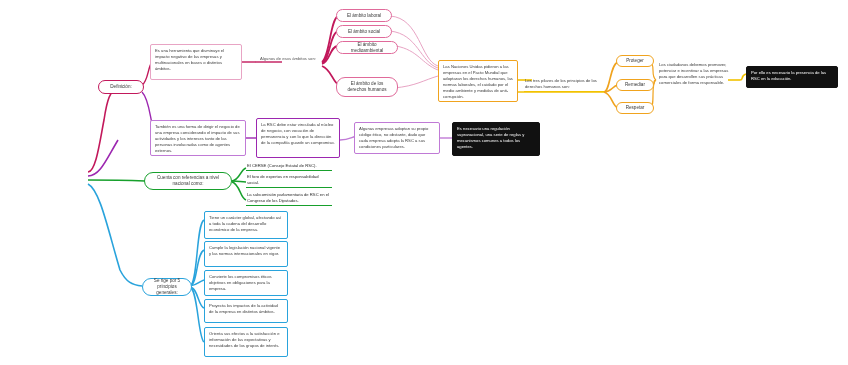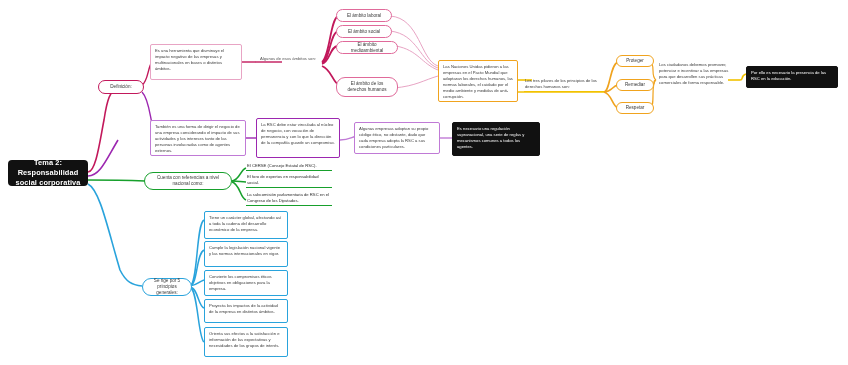--- a/index.html
+++ b/index.html
@@ -99,21 +99,20 @@
     <path d="M232,181 C240,181 240,182 246,182" stroke="#17a02c" stroke-width="1.6" fill="none"></path>
     <path d="M232,182 C240,184 240,198 246,200" stroke="#17a02c" stroke-width="1.6" fill="none"></path>
 
     <path d="M190,286 C198,284 196,224 204,220" stroke="#29a3dc" stroke-width="1.5" fill="none"></path>
     <path d="M190,286 C198,284 196,254 204,250" stroke="#29a3dc" stroke-width="1.5" fill="none"></path>
     <path d="M190,286 C198,285 198,282 204,280" stroke="#29a3dc" stroke-width="1.5" fill="none"></path>
     <path d="M190,287 C198,288 198,306 204,308" stroke="#29a3dc" stroke-width="1.5" fill="none"></path>
     <path d="M190,287 C198,290 198,338 204,342" stroke="#29a3dc" stroke-width="1.5" fill="none"></path>
   </svg>
 
-  <div class="node root" style="left:8px;top:160px;width:80px;height:26px;display:flex;align-items:center;justify-content:center;">Tema 2: Responsabilidad social corporativa</div>
 
   <div class="node pill c-crimson" style="left:98px;top:80px;width:46px;height:14px;">Definición:</div>
 
   <div class="node boxed c-pinkbox" style="left:150px;top:44px;width:92px;height:36px;">Es una herramienta que disminuye el impacto negativo de las empresas y multinacionales en bases o distintos ámbitos.</div>
 
   <div class="node plain" style="left:252px;top:56px;width:72px;color:#555;text-align:center;">Algunos de esos ámbitos son:</div>
 
   <div class="node pill c-pink" style="left:336px;top:9px;width:56px;height:13px;">El ámbito laboral</div>
   <div class="node pill c-pink" style="left:336px;top:25px;width:56px;height:13px;">El ámbito social</div>
   <div class="node pill c-pink" style="left:336px;top:41px;width:62px;height:13px;">El ámbito medioambiental</div>

